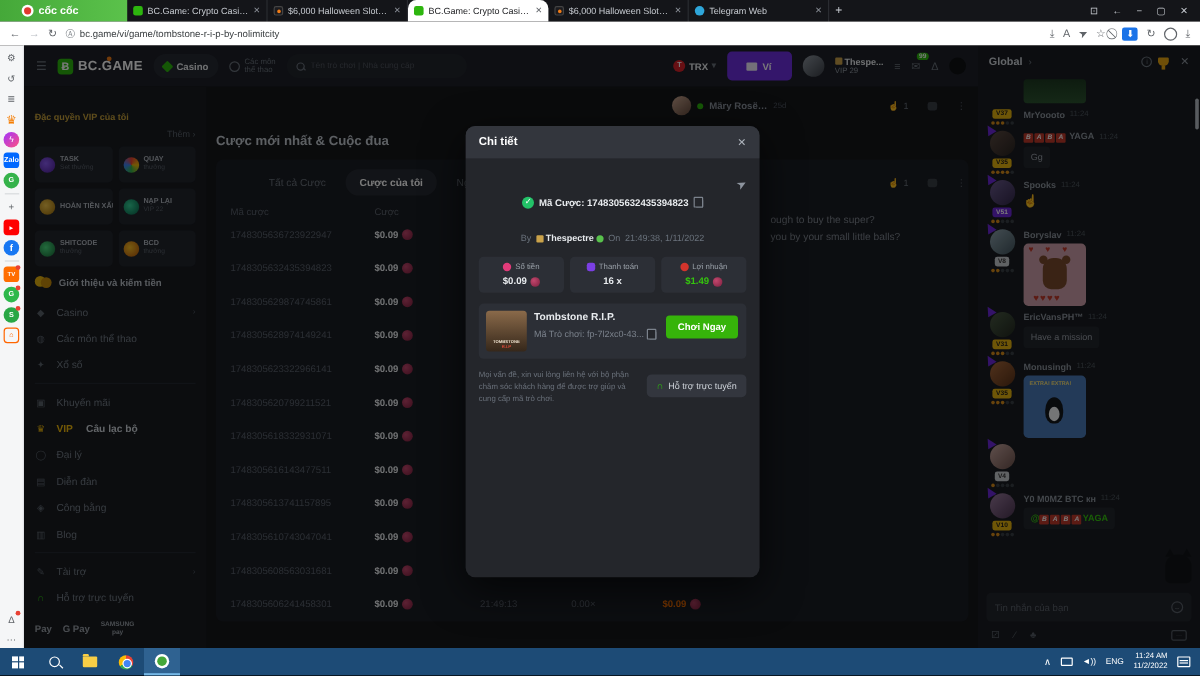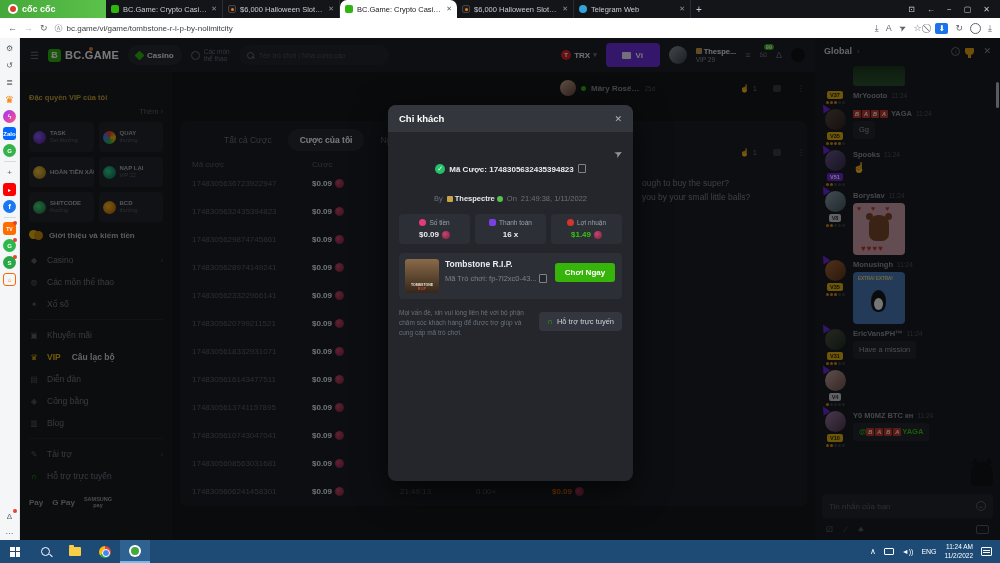--- a/index.html
+++ b/index.html
@@ -1,21 +1,21 @@
 <!DOCTYPE html>
 <html><head>
 <meta charset="utf-8">
 <style>
   * { margin:0; padding:0; box-sizing:border-box; }
   html,body { width:1000px; height:563px; background:#000; font-family:"Liberation Sans",sans-serif; overflow:hidden; }
   #screen { position:relative; width:1000px; height:563px; display:flex; flex-direction:column; }
 
   
   .tabstrip { height:18px; background:#141519; display:flex; align-items:stretch; color:#c7cbd1; }
-  .brand { width:106px; background:linear-gradient(90deg,#45a839,#5bc24b); color:#fff; font-weight:bold; font-size:9px; display:flex; align-items:center; gap:4px; padding:0 8px; }
+  .brand { width:106px; background:linear-gradient(90deg,#45a839,#5bc24b); color:#fff; font-weight:bold; font-size:9px; display:flex; align-items:center; gap:4px; padding:0 18px; }
   .brand .cclogo { width:10px; height:10px; border-radius:50%; background:#fff; position:relative; }
   .brand .cclogo::after{ content:""; position:absolute; left:2px; top:2px; width:6px; height:6px; border-radius:50%; background:#e03a2f; }
   .tab { width:117px; display:flex; align-items:center; gap:4px; padding:0 5px; font-size:7.5px; border-right:1px solid #2a2c31; white-space:nowrap; overflow:hidden; }
   .tab.active { background:#fff; color:#202124; border-radius:7px 7px 0 0; border-right:none; }
   .tab .fav { flex:0 0 8px; width:8px; height:8px; border-radius:2px; }
   .fav.bc { background:#2db60e; }
   .fav.promo { background:#1b1b1f; border:1px solid #444; position:relative; }
   .fav.promo::after { content:""; position:absolute; left:2px; top:2px; width:3px; height:3px; border-radius:50%; background:#f07b16; }
   .fav.tg { background:#2ea6da; border-radius:50%; }
   .tab .tlabel { flex:1; overflow:hidden; text-overflow:ellipsis; }
@@ -462,20 +462,24 @@
           <div class="mi">
               <span class="ic">▣</span>
               <span class="grow">Khuyến mãi</span>
             </div>
           <div class="mi">
               <span class="ic" style="color:#f1b90c">♛</span>
               <span class="vipg">VIP</span>
               <span class="vipr">Câu lạc bộ</span>
             </div>
           <div class="mi">
+              <span class="ic">◯</span>
+              <span class="grow">Đại lý</span>
+            </div>
+          <div class="mi">
               <span class="ic">▤</span>
               <span class="grow">Diễn đàn</span>
             </div>
           <div class="mi">
               <span class="ic">◈</span>
               <span class="grow">Công bằng</span>
             </div>
           <div class="mi">
               <span class="ic">▥</span>
               <span class="grow">Blog</span>
@@ -495,20 +499,21 @@
           <span><span>Pay</span></span>
           <span>G Pay</span>
           <span class="sams">
               <div>SAMSUNG</div>
               <div>pay</div>
             </span>
         </div>
       </div>
 
       <div class="mainc">
+        <div class="mtitle">Cược mới nhất &amp; Cuộc đua</div>
         <div class="card">
           <div class="btabs">
             <span class="btab">Tất cả Cược</span>
             <span class="btab active">Cược của tôi</span>
             <span class="btab">Người thắng</span>
           </div>
           <div class="thead">
             <span class="c-id">Mã cược</span>
             <span class="c-amt" style="color:#5c636d;font-weight:normal">Cược</span>
             <span class="c-time">Thời gian</span>
@@ -649,21 +654,21 @@
       </div>
       <div class="post2t">
         <div>ough to buy the super?</div>
         <div>you by your small little balls?</div>
       </div>
 
       <div class="dim"></div>
 
       <div class="modal">
         <div class="mh">
-          <span class="mt">Chi khách</span>
+          <span class="mt">Chi tiết</span>
           <span class="mx">✕</span>
         </div>
         <div class="mb">
           <span class="share">➤</span>
           <div class="betline">
             <span class="chk">✓</span>
             <span class="betid">Mã Cược: 1748305632435394823</span>
             <span class="cp"></span>
           </div>
           <div class="byline">
@@ -825,20 +830,42 @@
                 </div>
               <div class="stk bear">
                   <span class="hearts">♥ ♥ ♥</span>
                   <span class="bearbody"></span>
                   <span class="hearts2">♥♥♥♥</span>
                 </div>
             </div>
           </div>
           <div class="msg">
             <div class="avc">
+                <span class="cav" style="background:linear-gradient(135deg,#4a5a45,#22291f)">
+                  <i class="hat"></i>
+                </span>
+                <span class="vb">V31</span>
+                <span class="dots">
+                  <i class="dt on"></i>
+                  <i class="dt on"></i>
+                  <i class="dt on"></i>
+                  <i class="dt"></i>
+                  <i class="dt"></i>
+                </span>
+              </div>
+            <div class="mbody">
+              <div class="mhead">
+                  <span>EricVansPH™</span>
+                  <span class="mtime">11:24</span>
+                </div>
+              <div class="bub">Have a mission</div>
+            </div>
+          </div>
+          <div class="msg">
+            <div class="avc">
                 <span class="cav" style="background:linear-gradient(135deg,#a8683a,#5a3118)">
                   <i class="hat"></i>
                 </span>
                 <span class="vb">V35</span>
                 <span class="dots">
                   <i class="dt on"></i>
                   <i class="dt on"></i>
                   <i class="dt on"></i>
                   <i class="dt"></i>
                   <i class="dt"></i>
@@ -846,42 +873,20 @@
               </div>
             <div class="mbody">
               <div class="mhead">
                   <span>Monusingh</span>
                   <span class="mtime">11:24</span>
                 </div>
               <div class="stk peng">
                   <span class="extra">EXTRA! EXTRA!</span>
                   <span class="pengbody"></span>
                 </div>
-            </div>
-          </div>
-          <div class="msg">
-            <div class="avc">
-                <span class="cav" style="background:linear-gradient(135deg,#4a5a45,#22291f)">
-                  <i class="hat"></i>
-                </span>
-                <span class="vb">V31</span>
-                <span class="dots">
-                  <i class="dt on"></i>
-                  <i class="dt on"></i>
-                  <i class="dt on"></i>
-                  <i class="dt"></i>
-                  <i class="dt"></i>
-                </span>
-              </div>
-            <div class="mbody">
-              <div class="mhead">
-                  <span>EricVansPH™</span>
-                  <span class="mtime">11:24</span>
-                </div>
-              <div class="bub">Have a mission</div>
             </div>
           </div>
           <div class="msg">
             <div class="avc">
                 <span class="cav" style="background:linear-gradient(135deg,#c7a6a0,#6e524c)">
                   <i class="hat"></i>
                 </span>
                 <span class="vb lite">V4</span>
                 <span class="dots">
                   <i class="dt on"></i>

